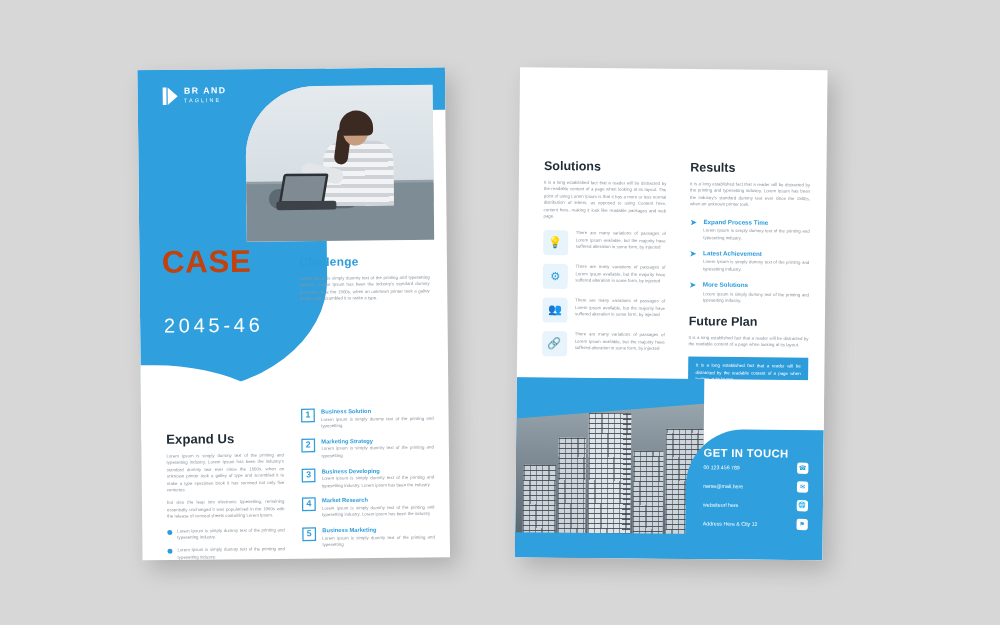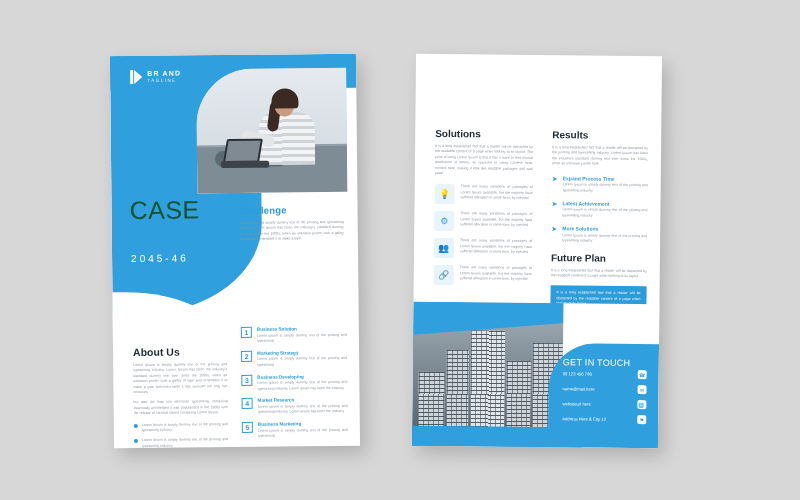--- a/index.html
+++ b/index.html
@@ -51,26 +51,26 @@
   .ph-hair2 { position:absolute; left:72px; top:33px; width:11px; height:30px; border-radius:6px; background:#3a2a22; transform:rotate(8deg); }
   .ph-body { position:absolute; left:62px; top:44px; width:56px; height:52px; border-radius:16px 16px 0 0; background:#e8eaec; }
   .ph-stripes { position:absolute; inset:0; background:repeating-linear-gradient(180deg,#cfd3d7 0 3px,#f2f3f4 3px 7px); border-radius:16px 16px 0 0; }
   .ph-arm { position:absolute; left:44px; top:64px; width:34px; height:12px; border-radius:8px; background:#e3e6e8; transform:rotate(12deg); }
   .ph-legs { position:absolute; left:18px; top:82px; width:72px; height:16px; border-radius:8px; background:#5d6a73; }
   .ph-laptop-base { position:absolute; left:24px; top:92px; width:48px; height:7px; background:#3c4248; border-radius:2px; }
   .ph-laptop-lid { position:absolute; left:28px; top:70px; width:36px; height:24px; background:#2b3136; border-radius:2px; transform:skewX(-10deg); }
   .ph-laptop-scr { position:absolute; left:2px; top:2px; right:2px; bottom:2px; background:#7f8a92; }
 
   .f-title {
-    position: absolute; left: 18px; top: 142px; color: #14532d;
-    font-weight: normal; font-size: 25px; line-height: 25px; letter-spacing: 0.5px;
+    position: absolute; left: 18px; top: 142px; color: #c2410c;
+    font-weight: bold; font-size: 25px; line-height: 25px; letter-spacing: 0.5px;
   }
   .f-sub {
     position: absolute; left: 19px; top: 197px;
-    color: #ffffff; font-size: 10px; letter-spacing: 3px;
+    color: #ffffff; font-size: 16px; letter-spacing: 3px;
   }
   .f-logo {
     position: absolute; left: 20px; top: 14px; display: flex; align-items: center; gap: 4px;
   }
   .f-logo-mark {
     width: 13px; height: 14px; position: relative;
   }
   .f-logo-mark::before {
     content: ""; position: absolute; left: 0; top: 0; width: 3px; height: 14px; background: #fff;
   }
@@ -148,21 +148,21 @@
   }
   .b-bluecut2 {
     position: absolute; left: 0; top: 372px; width: 170px; height: 20px; background: #2f9fdd;
   }
 
   .b-contact {
     position: absolute; right: 0; top: 288px; width: 110px; height: 104px;
     background: #2f9fdd; color: #fff; padding: 14px 12px 0 14px;
     border-top-left-radius: 46px;
   }
-  .b-contact h4 { font-size: 9px; font-weight: normal; letter-spacing: .3px; margin-bottom: 2px; }
+  .b-contact h4 { font-size: 9px; font-weight: bold; letter-spacing: .3px; margin-bottom: 2px; }
   .c-row { display: flex; align-items: center; justify-content: space-between; gap: 5px; margin-bottom: 6px; }
   .c-txt { font-size: 4.2px; }
   .c-ico {
     flex: 0 0 9px; height: 9px; background: #fff; color: #2d9cdb; border-radius: 2px;
     font-size: 5px; display: flex; align-items: center; justify-content: center;
   }
   .b-topright-curve {
     position: absolute; right: 0; top: 248px; width: 96px; height: 56px; background: #ffffff;
   }
 </style>
@@ -246,21 +246,21 @@
       <div class="step">
         <div class="step-num">5</div>
         <div>
           <div class="step-ttl">Business Marketing</div>
           <div class="body-txt">Lorem ipsum is simply dummy text of the printing and typesetting</div>
         </div>
       </div>
     </div>
 
     <div class="f-about">
-      <div class="h-dark" style="margin-bottom:5px;">About Us</div>
+      <div class="h-dark" style="margin-bottom:5px;">Expand Us</div>
       <div class="body-txt" style="margin-bottom:5px;">Lorem Ipsum is simply dummy text of the printing and typesetting industry. Lorem Ipsum has been the industry's standard dummy text ever since the 1500s, when an unknown printer took a galley of type and scrambled it to make a type specimen book it has survived not only five centuries</div>
       <div class="body-txt">but also the leap into electronic typesetting, remaining essentially unchanged it was popularised in the 1960s with the release of conceal sheets containing Lorem Ipsum.</div>
       <div class="bullets">
         <div class="bullet">
           <span class="bullet-dot"></span>
           <span class="body-txt">Lorem Ipsum is simply dummy text of the printing and typesetting industry.</span>
         </div>
         <div class="bullet">
           <span class="bullet-dot"></span>
           <span class="body-txt">Lorem Ipsum is simply dummy text of the printing and typesetting industry.</span>

